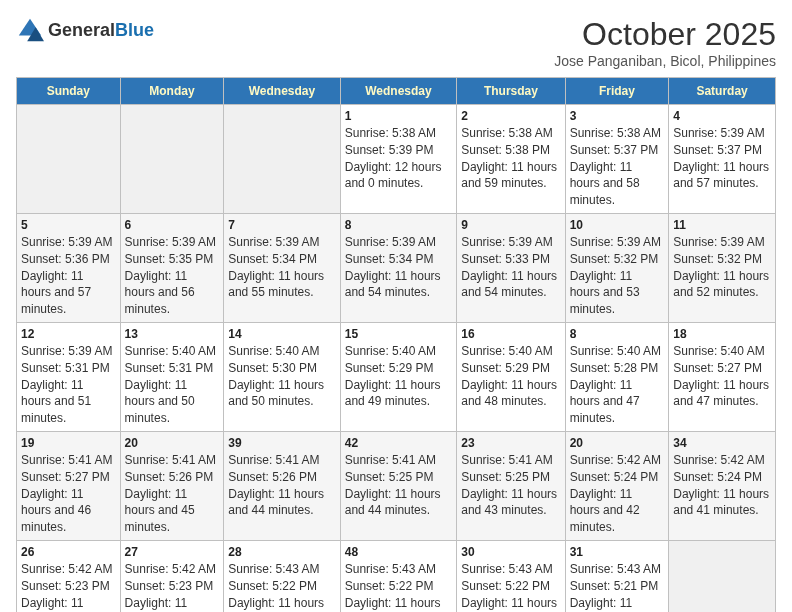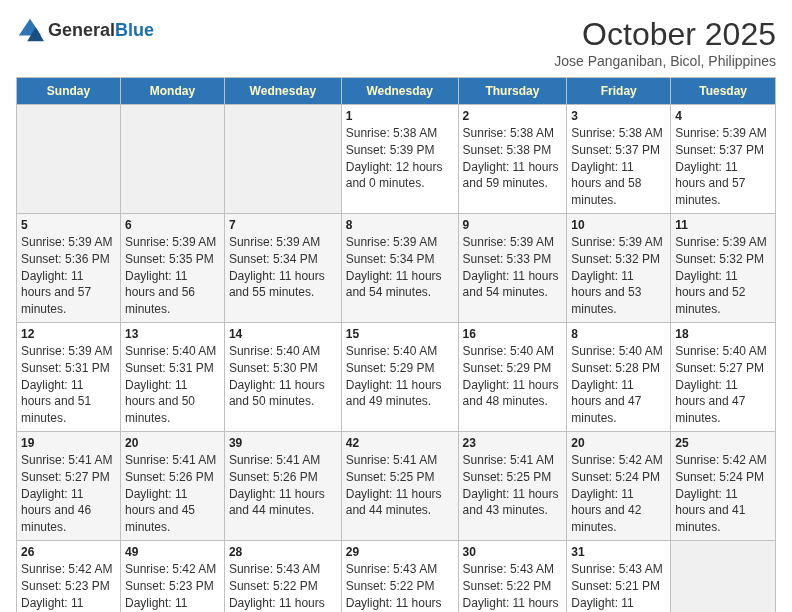--- a/index.html
+++ b/index.html
@@ -107,21 +107,21 @@
 
 <table>
   <thead>
     <tr>
     <th>Sunday</th>
         <th>Monday</th>
         <th>Wednesday</th>
         <th>Wednesday</th>
         <th>Thursday</th>
         <th>Friday</th>
-        <th>Tuesday</th>
+        <th>Saturday</th>
       </tr>
   </thead>
   <tbody id="calendar-body">
   <tr>
         <td class="empty-cell"></td>
         <td class="empty-cell"></td>
         <td class="empty-cell"></td>
         <td>
           <div class="day-number">1</div>
           <div class="day-info" style="white-space: pre-line;">Sunrise: 5:38 AM
@@ -266,47 +266,47 @@
 Sunset: 5:25 PM
 Daylight: 11 hours and 43 minutes.</div>
         </td>
         <td>
           <div class="day-number">20</div>
           <div class="day-info" style="white-space: pre-line;">Sunrise: 5:42 AM
 Sunset: 5:24 PM
 Daylight: 11 hours and 42 minutes.</div>
         </td>
         <td>
-          <div class="day-number">25</div>
+          <div class="day-number">34</div>
           <div class="day-info" style="white-space: pre-line;">Sunrise: 5:42 AM
 Sunset: 5:24 PM
 Daylight: 11 hours and 41 minutes.</div>
         </td>
       </tr>
       <tr>
         <td>
           <div class="day-number">26</div>
           <div class="day-info" style="white-space: pre-line;">Sunrise: 5:42 AM
 Sunset: 5:23 PM
 Daylight: 11 hours and 41 minutes.</div>
         </td>
         <td>
-          <div class="day-number">49</div>
+          <div class="day-number">27</div>
           <div class="day-info" style="white-space: pre-line;">Sunrise: 5:42 AM
 Sunset: 5:23 PM
 Daylight: 11 hours and 40 minutes.</div>
         </td>
         <td>
           <div class="day-number">28</div>
           <div class="day-info" style="white-space: pre-line;">Sunrise: 5:43 AM
 Sunset: 5:22 PM
 Daylight: 11 hours and 39 minutes.</div>
         </td>
         <td>
-          <div class="day-number">29</div>
+          <div class="day-number">48</div>
           <div class="day-info" style="white-space: pre-line;">Sunrise: 5:43 AM
 Sunset: 5:22 PM
 Daylight: 11 hours and 39 minutes.</div>
         </td>
         <td>
           <div class="day-number">30</div>
           <div class="day-info" style="white-space: pre-line;">Sunrise: 5:43 AM
 Sunset: 5:22 PM
 Daylight: 11 hours and 38 minutes.</div>
         </td>

